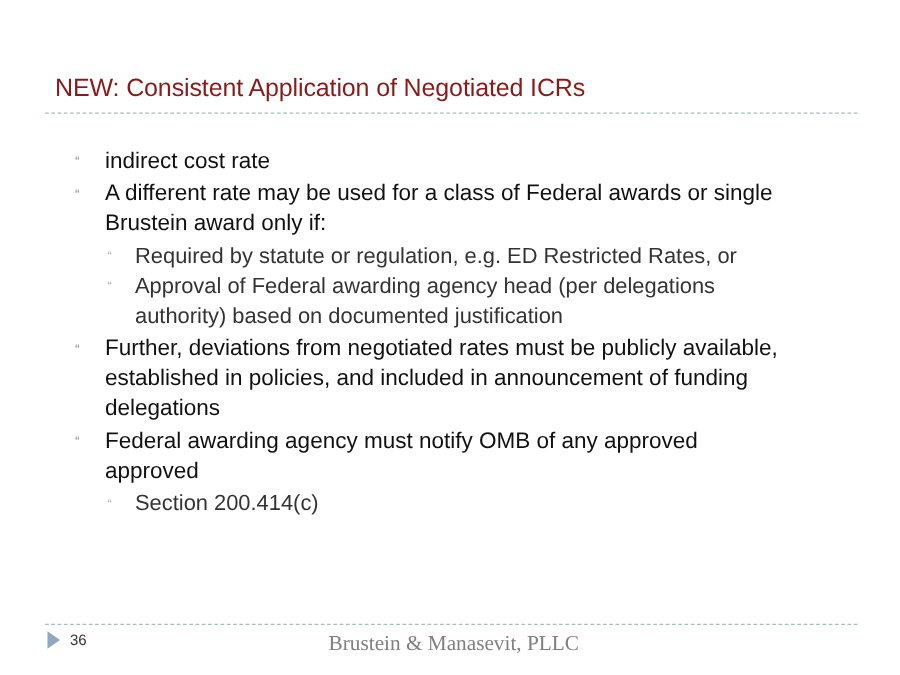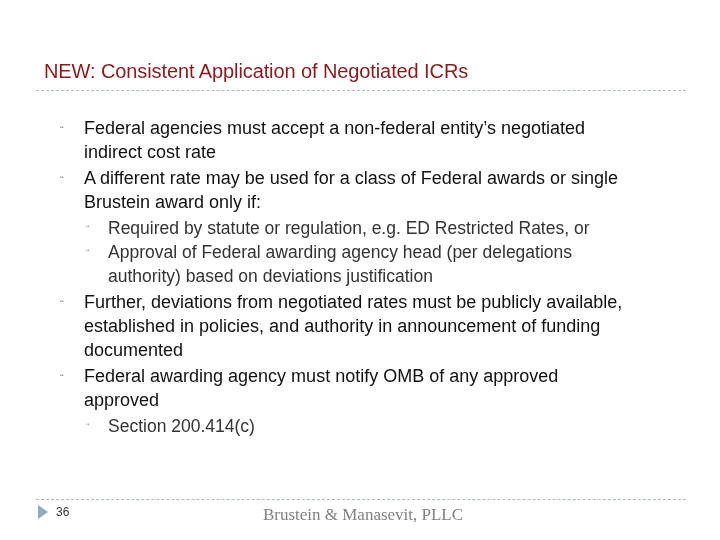--- a/index.html
+++ b/index.html
@@ -115,46 +115,45 @@
 <body>
 
 <div class="slide">
   <div class="title">NEW: Consistent Application of Negotiated ICRs</div>
   <div class="title-rule"></div>
 
   <div class="content">
 
     <div class="item">
       <span class="bullet">“</span>
-      <div>Federal agencies must accept a non-federal entity’s negotiated</div>
       <div>indirect cost rate</div>
     </div>
     <div class="gap"></div>
 
     <div class="item">
       <span class="bullet">“</span>
       <div>A different rate may be used for a class of Federal awards or single</div>
       <div>Brustein award only if:</div>
     </div>
     <div class="sub" style="margin-top:2px">
       <span class="bullet">“</span>
       <div>Required by statute or regulation, e.g. ED Restricted Rates, or</div>
     </div>
     <div class="sub">
       <span class="bullet">“</span>
       <div>Approval of Federal awarding agency head (per delegations</div>
-      <div>authority) based on deviations justification</div>
+      <div>authority) based on documented justification</div>
     </div>
     <div class="gap"></div>
 
     <div class="item">
       <span class="bullet">“</span>
       <div>Further, deviations from negotiated rates must be publicly available,</div>
-      <div>established in policies, and authority in announcement of funding</div>
-      <div>documented</div>
+      <div>established in policies, and included in announcement of funding</div>
+      <div>delegations</div>
     </div>
     <div class="gap"></div>
 
     <div class="item">
       <span class="bullet">“</span>
       <div>Federal awarding agency must notify OMB of any approved</div>
       <div>approved</div>
     </div>
     <div class="sub" style="margin-top:2px">
       <span class="bullet">“</span>

